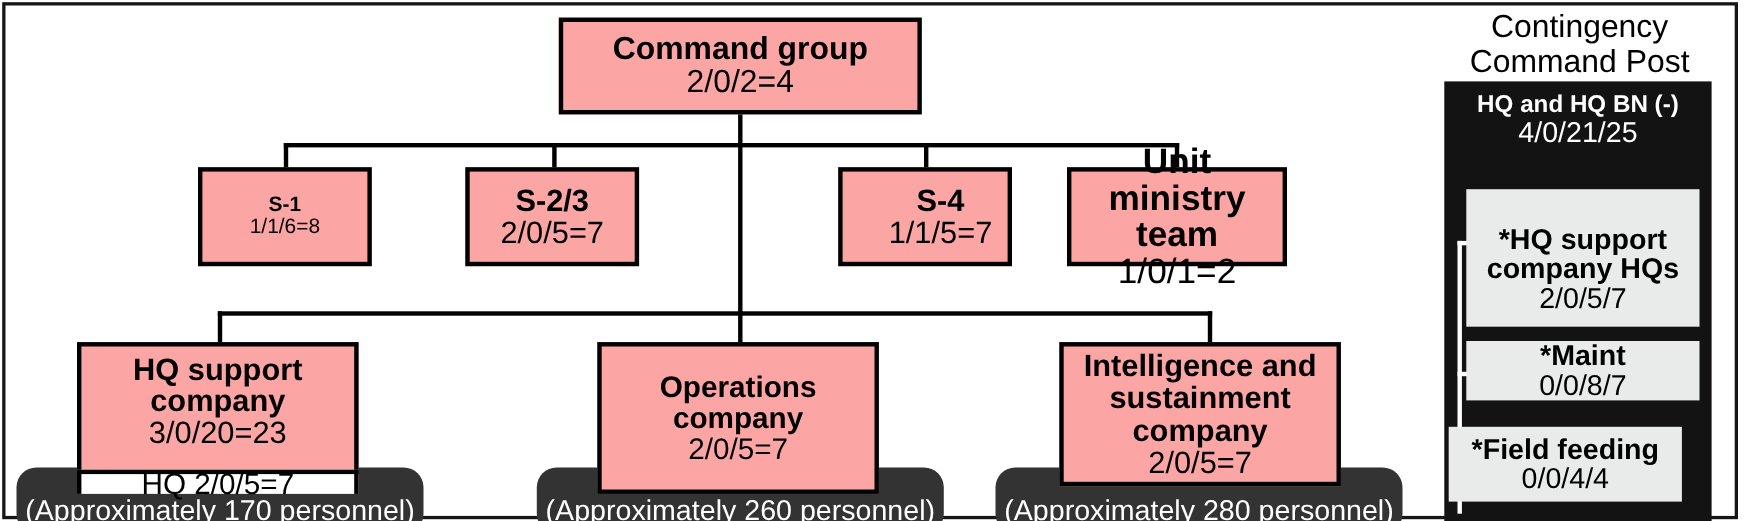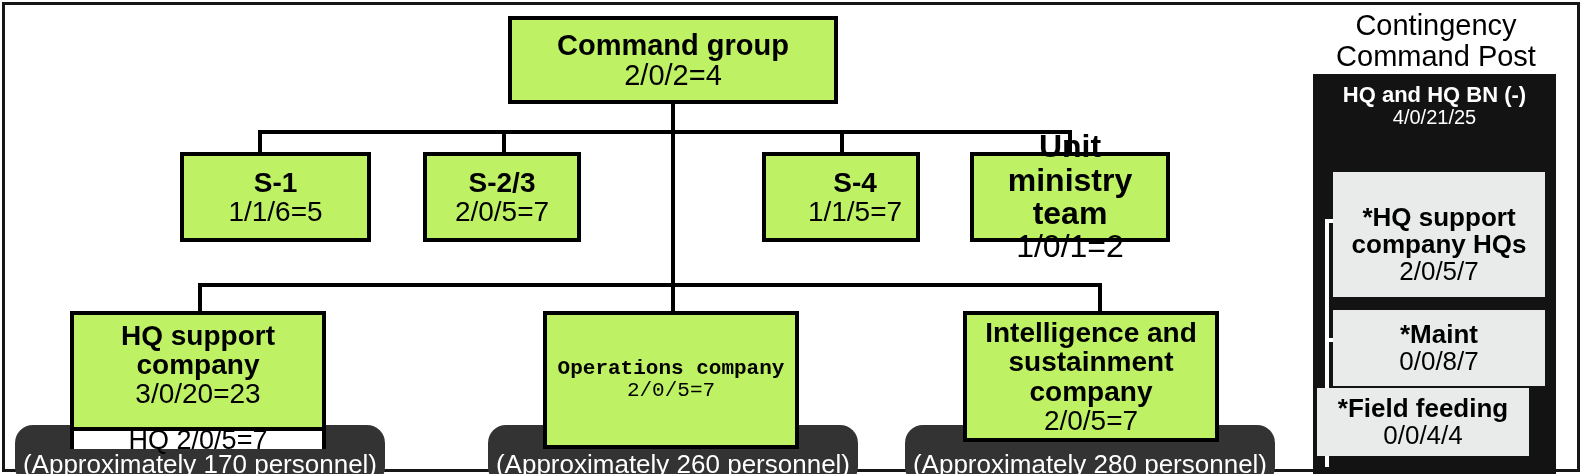--- a/index.html
+++ b/index.html
@@ -24,21 +24,21 @@
     width: 1578px;
     height: 470px;
     border: 3px solid #161616;
     box-sizing: border-box;
     pointer-events: none;
   }
 
   
   .node {
     position: absolute;
-    background: #bef264;
+    background: #fca5a5;
     border: 4px solid #000000;
     box-sizing: border-box;
     display: flex;
     flex-direction: column;
     align-items: center;
     justify-content: center;
     text-align: center;
     line-height: 1.04;
   }
   .node .title {
@@ -96,21 +96,21 @@
     line-height: 1.03;
     left: 0;
     right: 0;
   }
   .ccp-head .t {
     font-weight: bold;
     font-size: 22px;
   }
   .ccp-head .s {
     font-weight: normal;
-    font-size: 20px;
+    font-size: 26px;
   }
   .ccp-box {
     position: absolute;
     background: #e9ebeb;
     color: #000000;
     text-align: center;
     display: flex;
     flex-direction: column;
     align-items: center;
     justify-content: center;
@@ -149,23 +149,23 @@
   </div>
 
   <div class="vline" style="left:671px; top:104px; width:4px; height:183px;"></div>
 
   <div class="hline" style="left:258px; top:130px; width:814px;"></div>
   <div class="vline" style="left:258px; top:130px; height:24px;"></div>
   <div class="vline" style="left:502px; top:130px; height:24px;"></div>
   <div class="vline" style="left:840px; top:130px; height:24px;"></div>
   <div class="vline" style="left:1068px; top:130px; height:24px;"></div>
 
-  <div class="node" style="left:180px; top:152px; width:191px; height:90px; font-size:28px;">
+  <div class="node" style="left:180px; top:152px; width:158px; height:90px; font-size:19px;">
     <div class="title">S-1</div>
-    <div class="strength">1/1/6=5</div>
+    <div class="strength">1/1/6=8</div>
   </div>
 
   <div class="node" style="left:423px; top:152px; width:158px; height:90px; font-size:28px;">
     <div class="title">S-2/3</div>
     <div class="strength">2/0/5=7</div>
   </div>
 
   <div class="node" style="left:762px; top:152px; width:158px; height:90px; font-size:28px;padding-left:28px;">
     <div class="title">S-4</div>
     <div class="strength">1/1/5=7</div>
@@ -192,21 +192,21 @@
   </div>
 
   <div class="node" style="left:70px; top:311px; width:256px; height:138px; font-size:28px; justify-content:flex-start; padding-top:6px;">
     <div class="title" style="padding:0 8px;">HQ support company</div>
     <div class="strength">3/0/20=23</div>
     <div style="position:absolute; left:-4px; right:-4px; bottom:-4px; height:22px; border:4px solid #000; border-bottom:none; box-sizing:border-box; background:#fff; display:flex; align-items:center; justify-content:center; font-size:27px;">
       <span>HQ 2/0/5=7</span>
     </div>
   </div>
 
-  <div class="node" style="left:543px; top:311px; width:256px; height:138px; font-size:21px;font-family:Liberation Mono, monospace;">
+  <div class="node" style="left:543px; top:311px; width:256px; height:138px; font-size:27px;">
     <div class="title" style="padding:0 8px;">Operations company</div>
     <div class="strength">2/0/5=7</div>
   </div>
 
   <div class="node" style="left:963px; top:311px; width:256px; height:131px; font-size:28px;">
     <div class="title" style="padding:0 6px;">Intelligence and sustainment company</div>
     <div class="strength">2/0/5=7</div>
   </div>
 
   <div class="ccp-title" style="left:1308px; top:10px; width:256px;">
@@ -223,21 +223,21 @@
     <div class="wbracket" style="left:12px; top:145px; height:248px;"></div>
     <div class="wtick" style="left:12px; top:145px; width:22px;"></div>
     <div class="wtick" style="left:12px; top:264px; width:22px;"></div>
     <div class="wtick" style="left:12px; top:338px; width:22px;"></div>
 
     <div class="ccp-box" style="left:20px; top:98px; width:212px; height:125px;">
       <div class="t" style="padding:0 4px;margin-top:20px;">*HQ support company HQs</div>
       <div class="s">2/0/5/7</div>
     </div>
 
-    <div class="ccp-box" style="left:20px; top:236px; width:212px; height:76px;">
+    <div class="ccp-box" style="left:20px; top:236px; width:212px; height:54px;">
       <div class="t">*Maint</div>
       <div class="s">0/0/8/7</div>
     </div>
 
     <div class="ccp-box" style="left:4px; top:314px; width:212px; height:68px;">
       <div class="t">*Field feeding</div>
       <div class="s">0/0/4/4</div>
     </div>
 
   </div>

